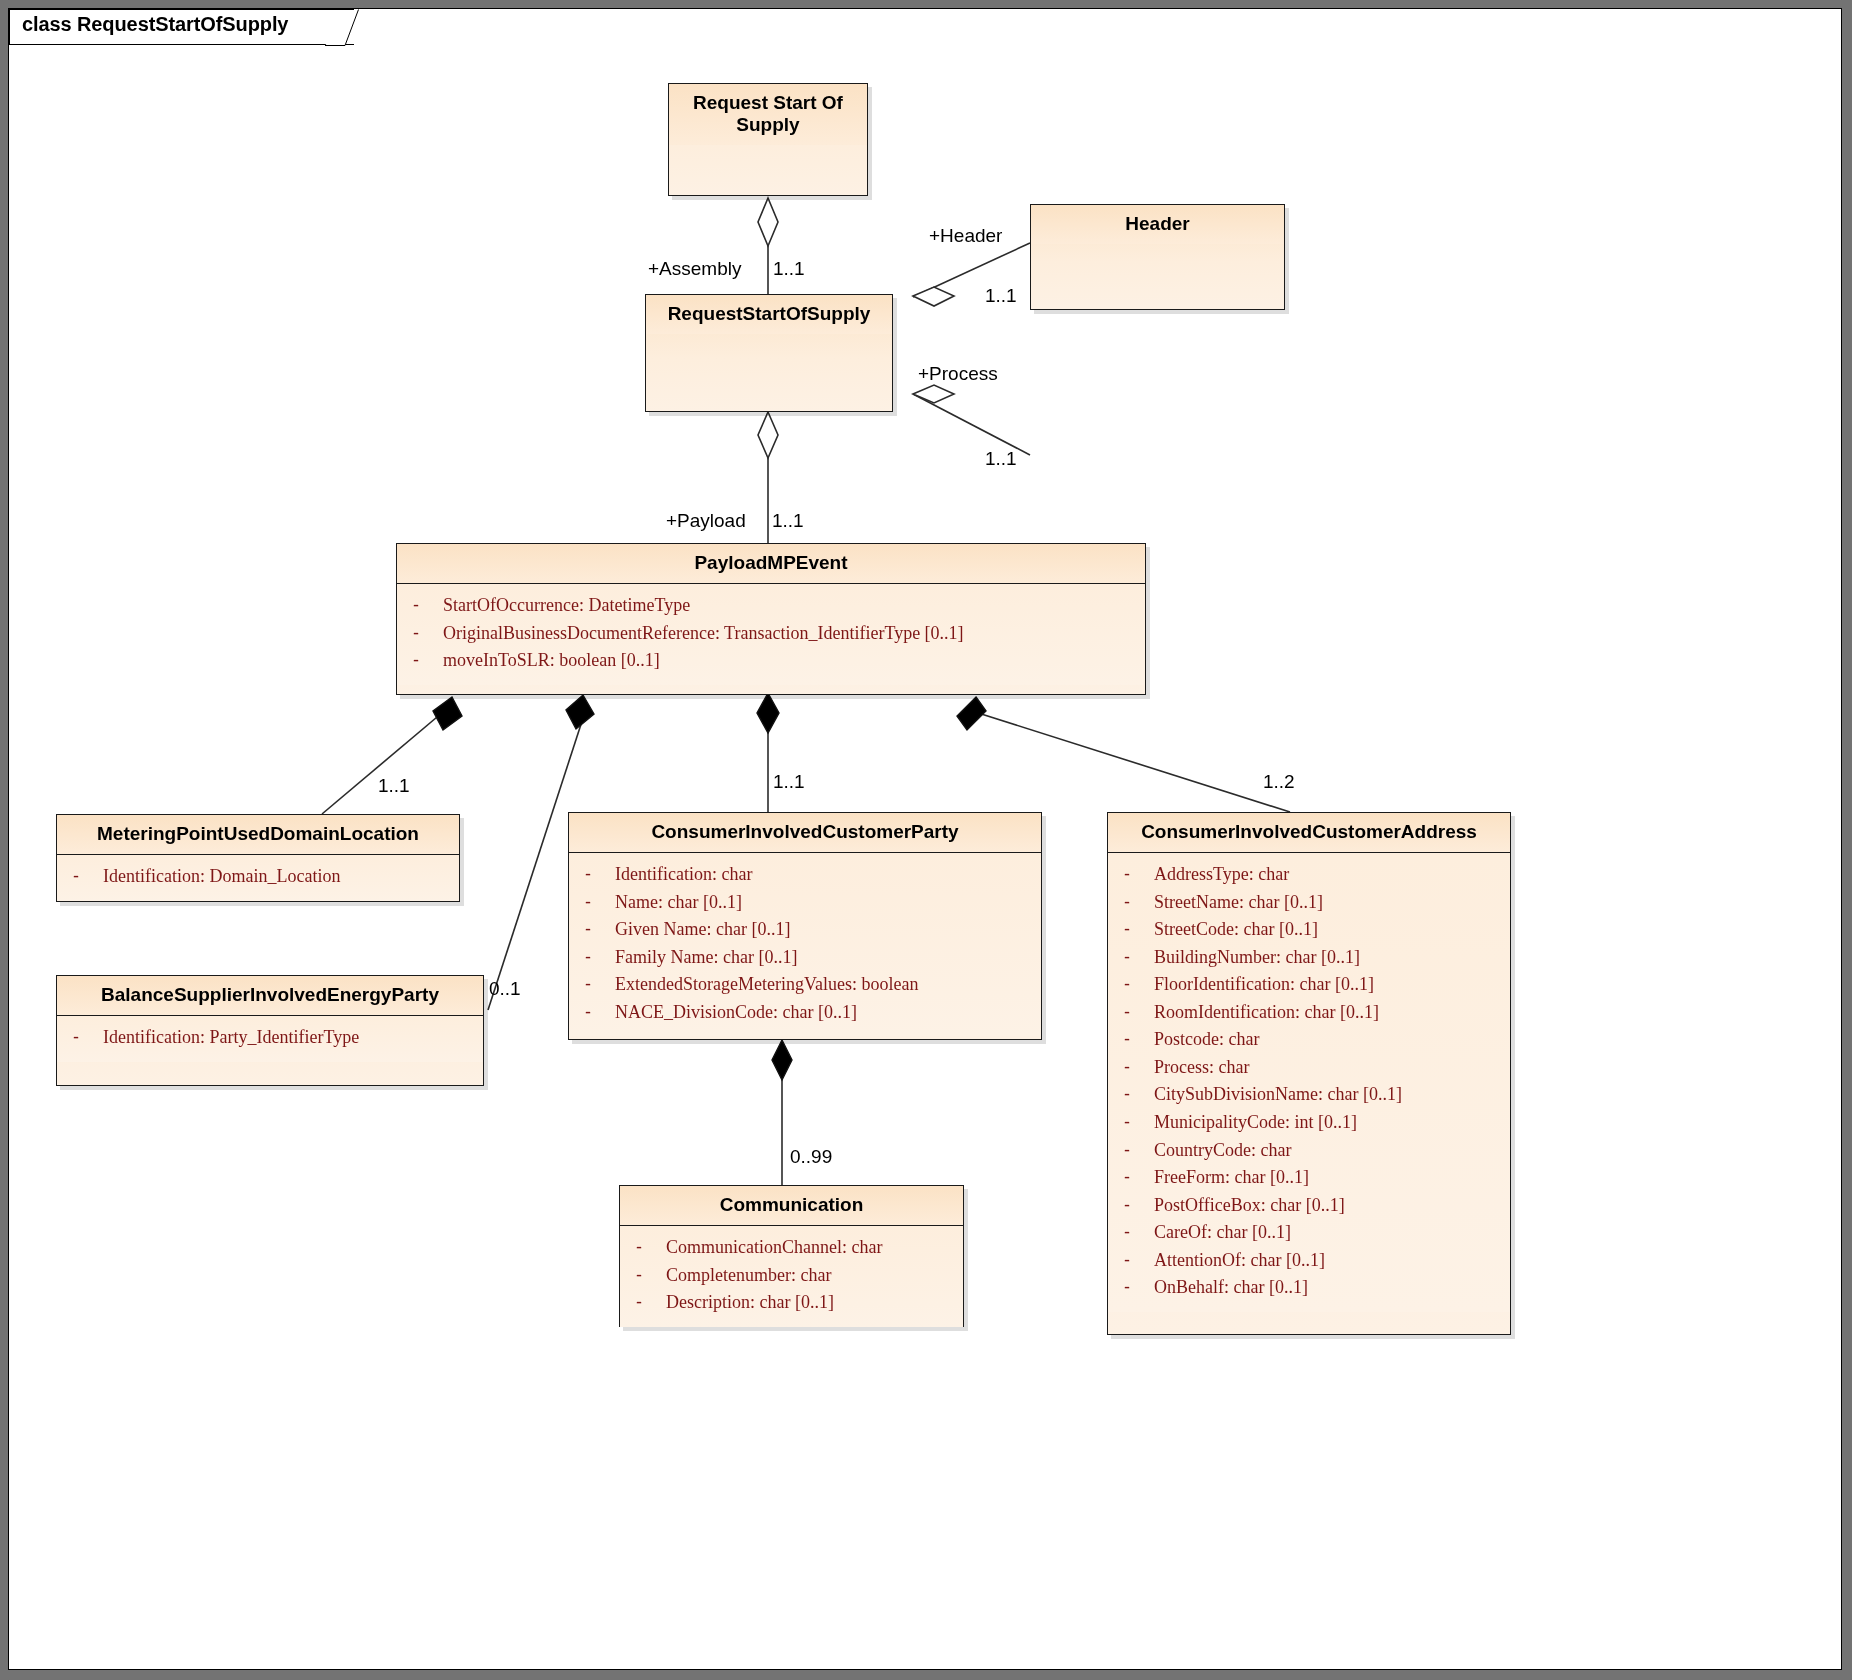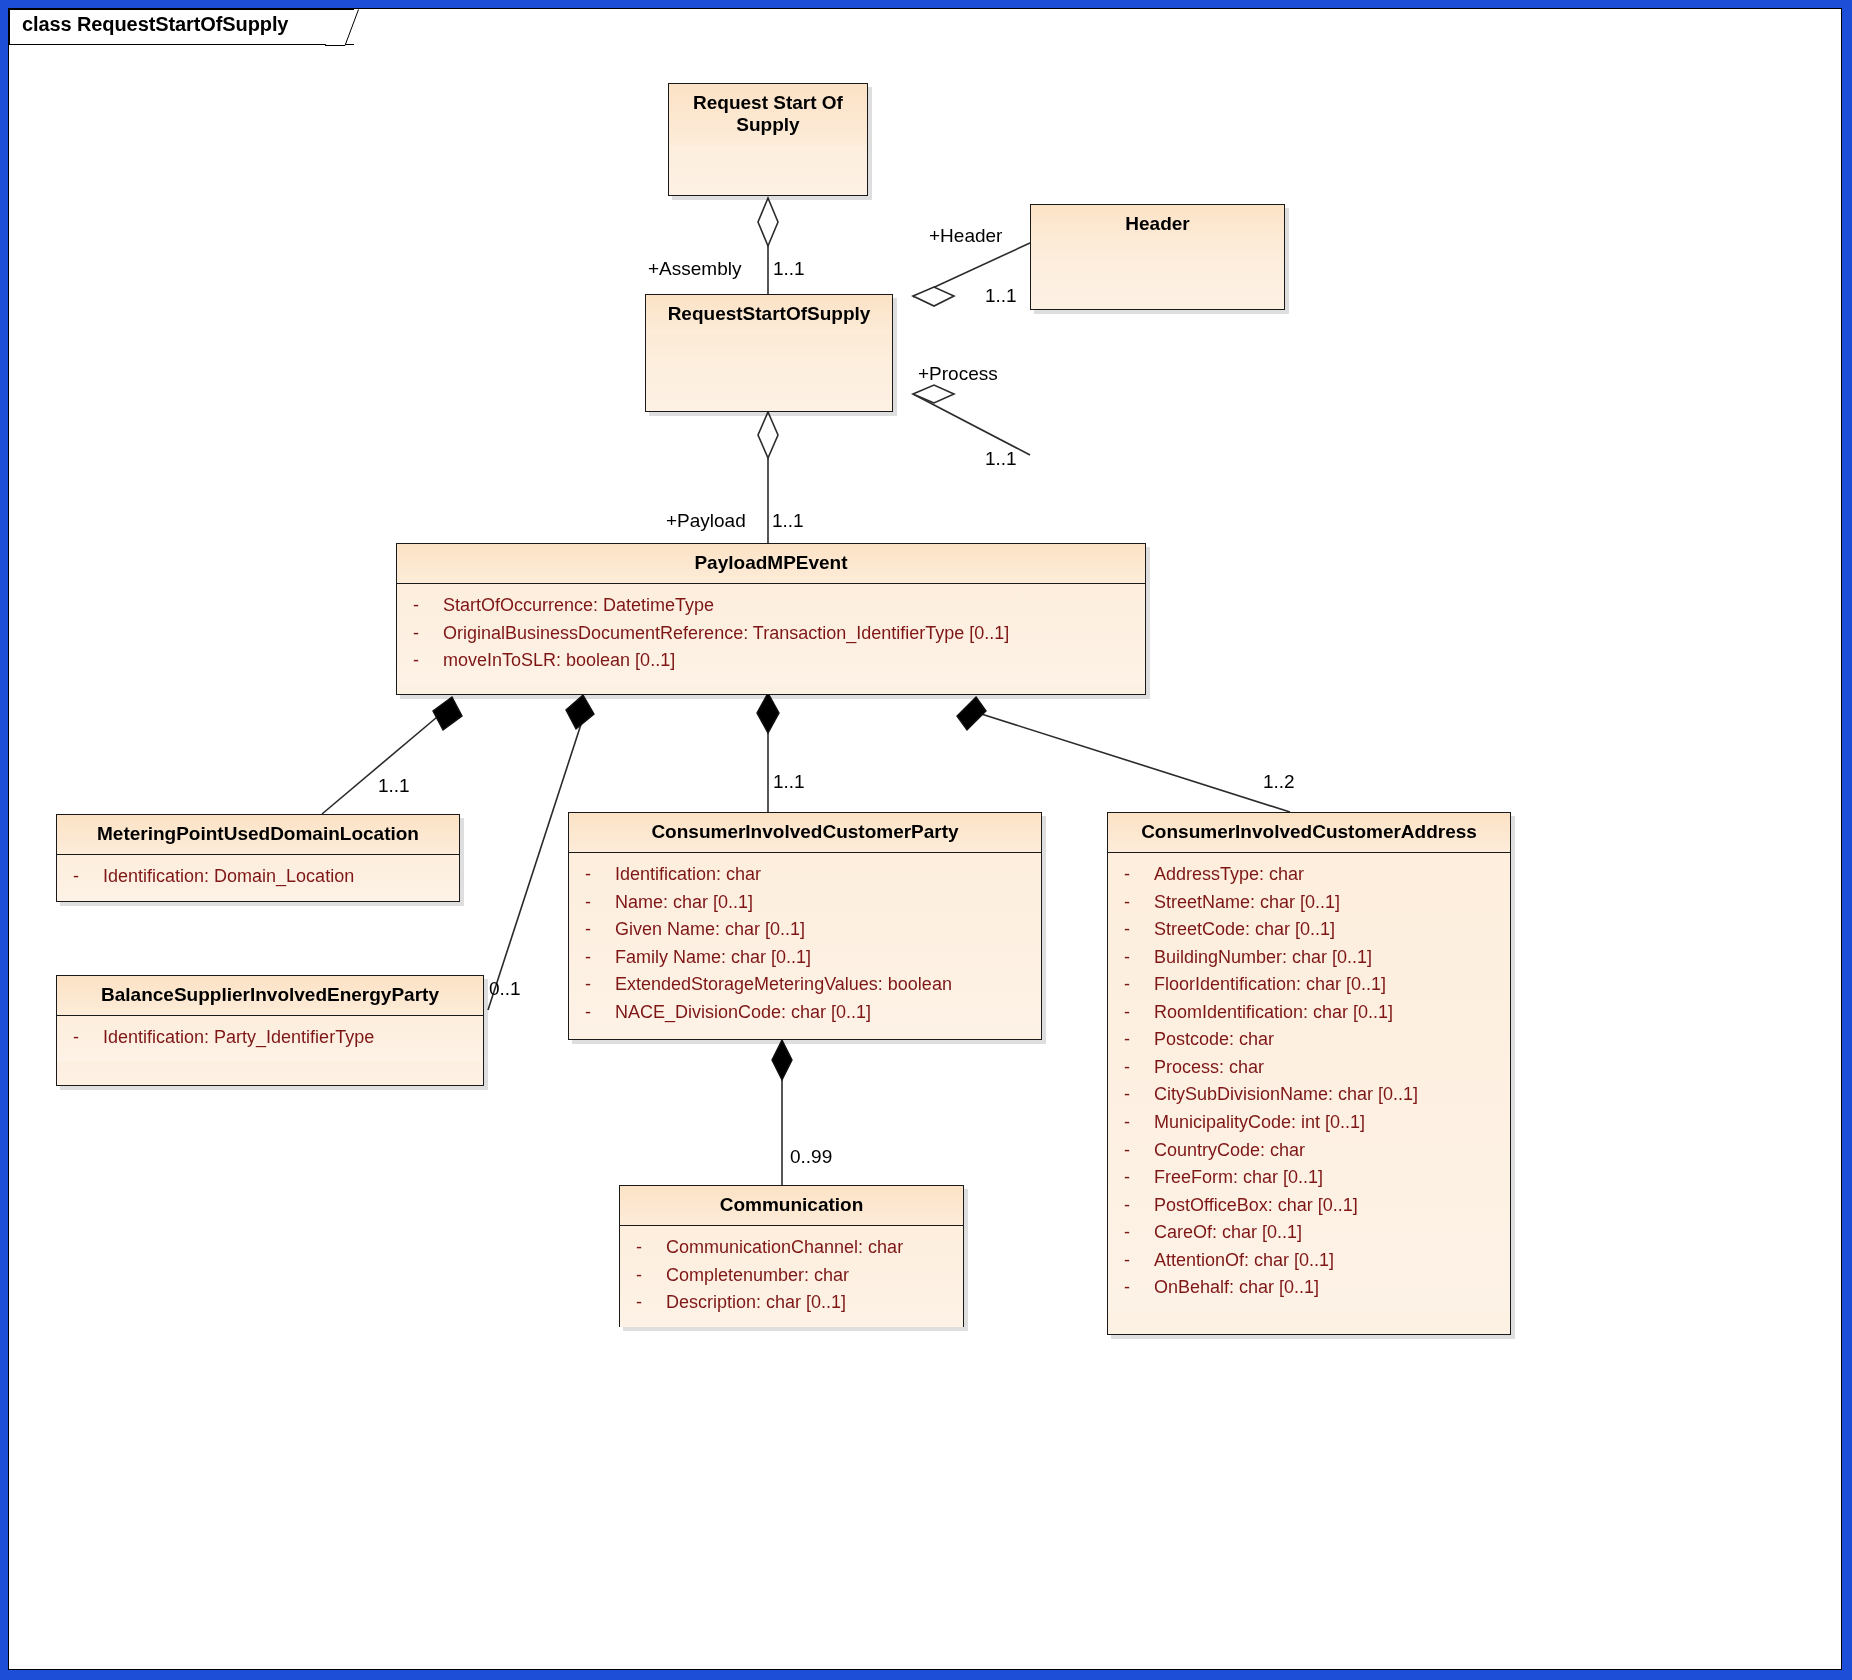--- a/index.html
+++ b/index.html
@@ -7,21 +7,21 @@
     padding: 0;
     background: #ffffff;
   }
   body {
     font-family: "Liberation Sans", sans-serif;
   }
   #canvas {
     position: relative;
     width: 1852px;
     height: 1680px;
-    background: #1d4ed8;
+    background: #737373;
     overflow: hidden;
   }
   
   .frame {
     position: absolute;
     left: 8px;
     top: 8px;
     width: 1834px;
     height: 1662px;
     border: 1px solid #000000;
@@ -93,21 +93,21 @@
     white-space: nowrap;
     padding-left: 12px;
   }
   .attr .vis {
     width: 30px;
     flex: 0 0 30px;
     text-align: left;
     padding-left: 4px;
     color: #7e1616;
   }
-  .attr .sig { flex: 1 1 auto; }
+  .attr .sig { flex: 1 1 auto; font-family: Liberation Serif, serif; }
 
   
   #wires {
     position: absolute;
     left: 0; top: 0;
     width: 1852px;
     height: 1680px;
     pointer-events: none;
   }
   .edge-label {

